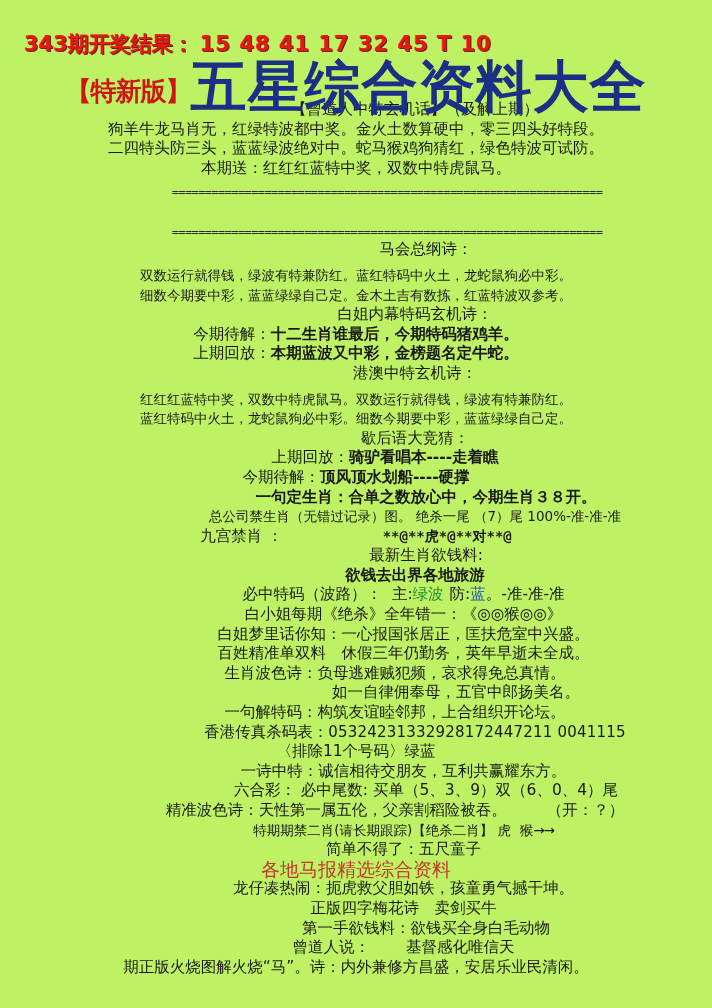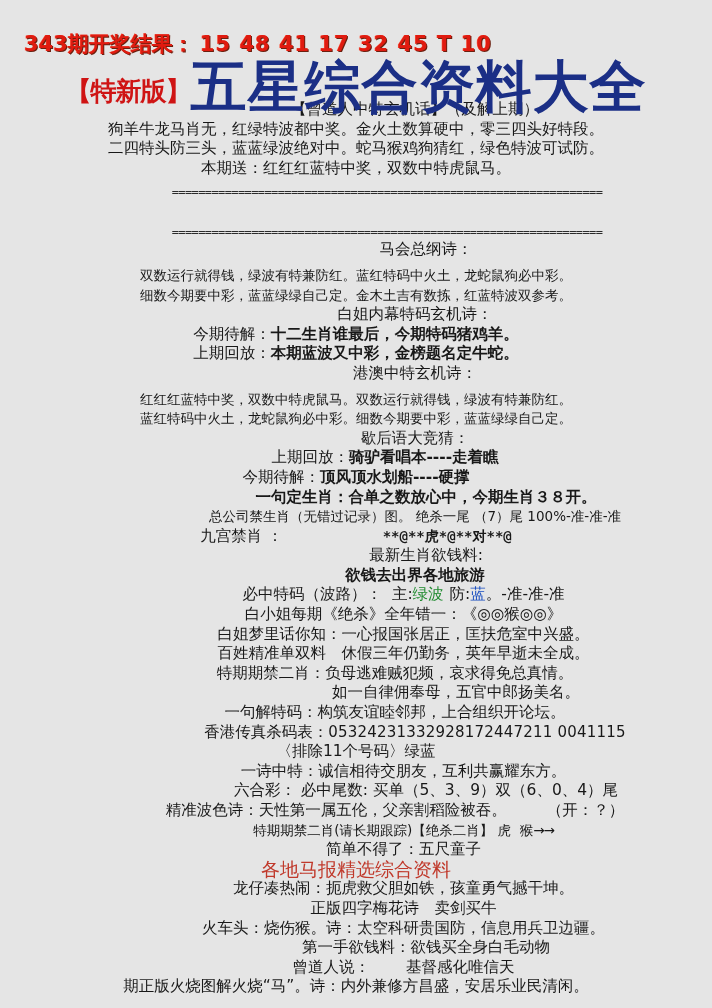--- a/index.html
+++ b/index.html
@@ -14,21 +14,21 @@
     overflow: hidden;
     font-family: "DejaVu Sans", "Liberation Sans", sans-serif;
     color: #1b1b1b;
     -webkit-font-smoothing: none;
   }
 
   .page {
     position: relative;
     width: 712px;
     height: 1008px;
-    background: #e5e5e5;
+    background: #bef264;
   }
 
   
   .masthead {
     position: relative;
     height: 100px;
   }
   .draw-result {
     position: absolute;
     left: 24px;
@@ -173,37 +173,36 @@
     <div class="line flush"><span>九宫禁肖 ：</span><span class="mono bold" style="padding-left:100px">**@**虎*@**对**@</span></div>
 
     <div class="line ind-6">最新生肖欲钱料:</div>
     <div class="line ind-5 bold">欲钱去出界各地旅游</div>
 
     <div class="line ind-4"><span>必中特码（波路）：</span><span style="margin-left:10px">主:</span><span class="green">绿波</span><span style="margin-left:6px">防:</span><span class="blue">蓝</span><span>。-准-准-准</span></div>
 
     <div class="line ind-4">白小姐每期《绝杀》全年错一：《◎◎猴◎◎》</div>
     <div class="line ind-4">白姐梦里话你知：一心报国张居正，匡扶危室中兴盛。</div>
     <div class="line ind-4">百姓精准单双料　休假三年仍勤务，英年早逝未全成。</div>
-    <div class="line ind-3"><span>特期期禁二肖：</span><span>负母逃难贼犯频，哀求得免总真情。</span></div>
+    <div class="line ind-3"><span>生肖波色诗：</span><span>负母逃难贼犯频，哀求得免总真情。</span></div>
     <div class="line ind-8">如一自律佣奉母，五官中郎扬美名。</div>
     <div class="line ind-3">一句解特码：构筑友谊睦邻邦，上合组织开论坛。</div>
 
     <div class="line ind-5"><span>香港传真杀码表：</span><span class="num-seq">05324231332928172447211 0041115</span></div>
 
     <div class="line flush"><span>〈排除</span><span>11</span><span>个号码〉</span><span>绿蓝</span></div>
 
     <div class="line ind-4">一诗中特：诚信相待交朋友，互利共赢耀东方。</div>
     <div class="line ind-6">六合彩： 必中尾数: 买单（5、3、9）双（6、0、4）尾</div>
     <div class="line ind-3"><span>精准波色诗：天性第一属五伦，父亲割稻险被吞。</span><span style="margin-left:40px">（开：？）</span></div>
     <div class="line ind-4 small"><span>特期期禁二肖(请长期跟踪)【绝杀二肖】 虎  猴</span><span class="arrow">→→</span></div>
     <div class="line ind-4">简单不得了：五尺童子</div>
 
     <div class="line flush red-head">各地马报精选综合资料</div>
 
     <div class="line ind-4">龙仔凑热闹：扼虎救父胆如铁，孩童勇气撼干坤。</div>
     <div class="line ind-4">正版四字梅花诗　卖剑买牛</div>
-    <div class="line ind-4">火车头：烧伤猴。诗：太空科研贵国防，信息用兵卫边疆。</div>
     <div class="line ind-6">第一手欲钱料：欲钱买全身白毛动物</div>
     <div class="line ind-4"><span>曾道人说：</span><span style="margin-left:36px">基督感化唯信天</span></div>
     <div class="line flush">期正版火烧图解火烧“马”。诗：内外兼修方昌盛，安居乐业民清闲。</div>
 
   </div>
 </div>
 
 </body></html>

